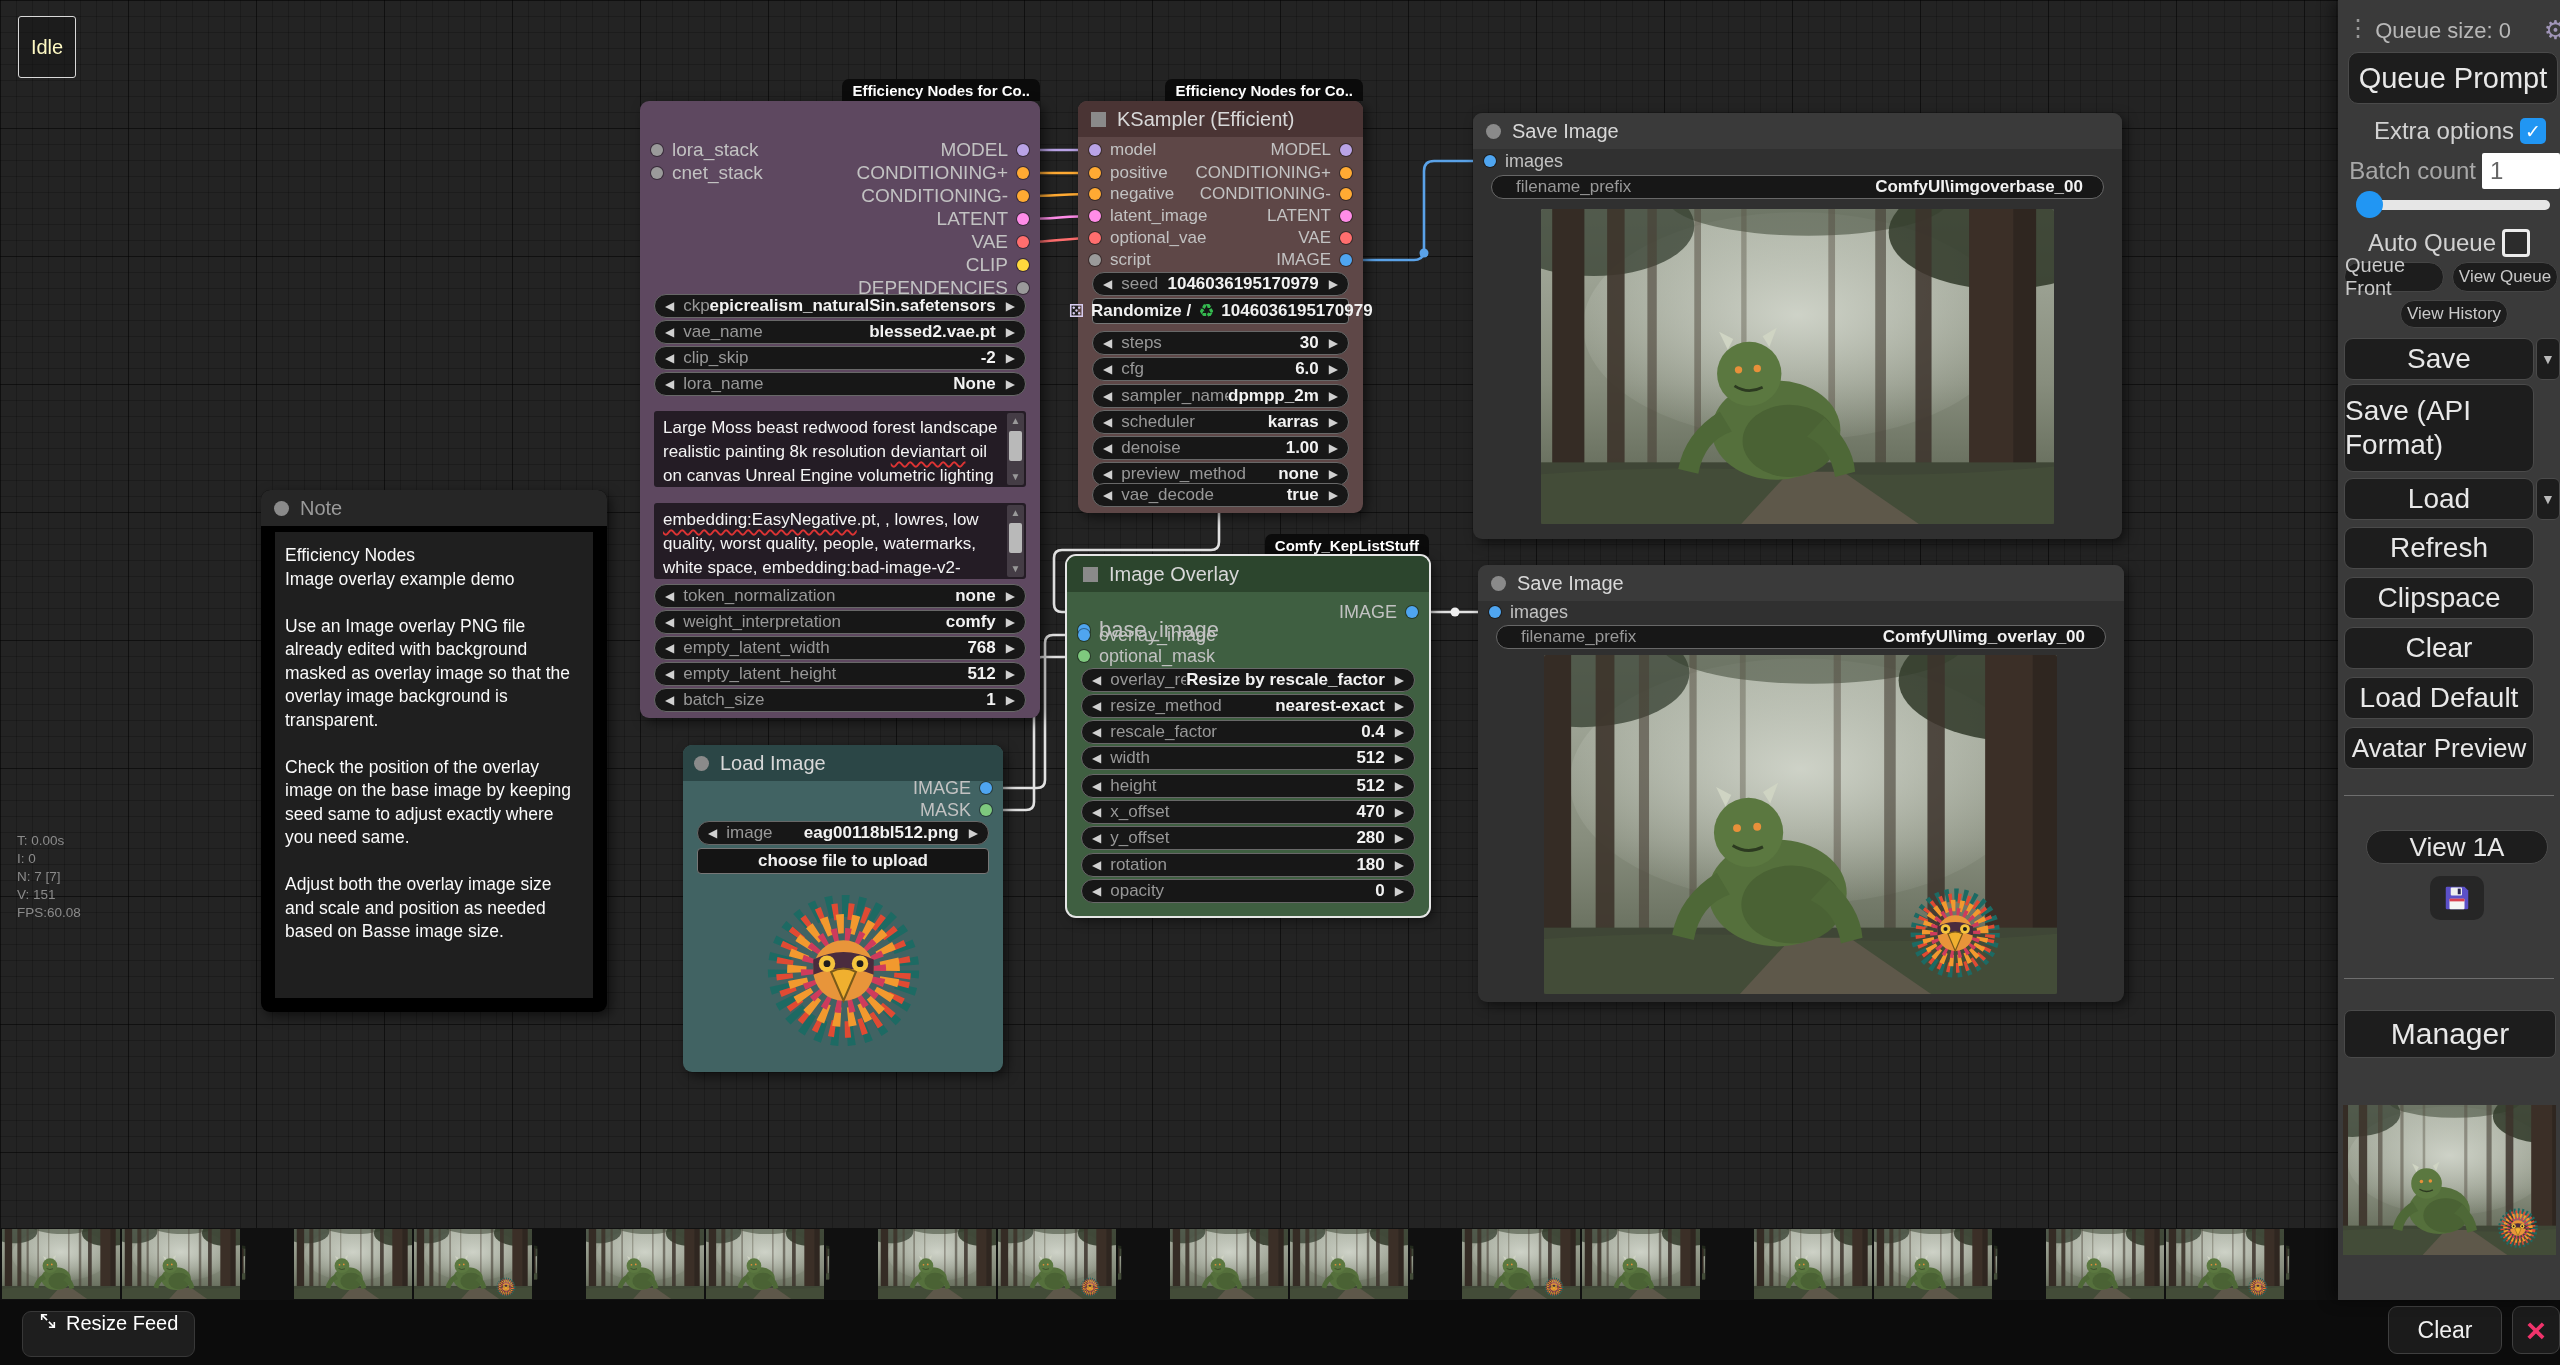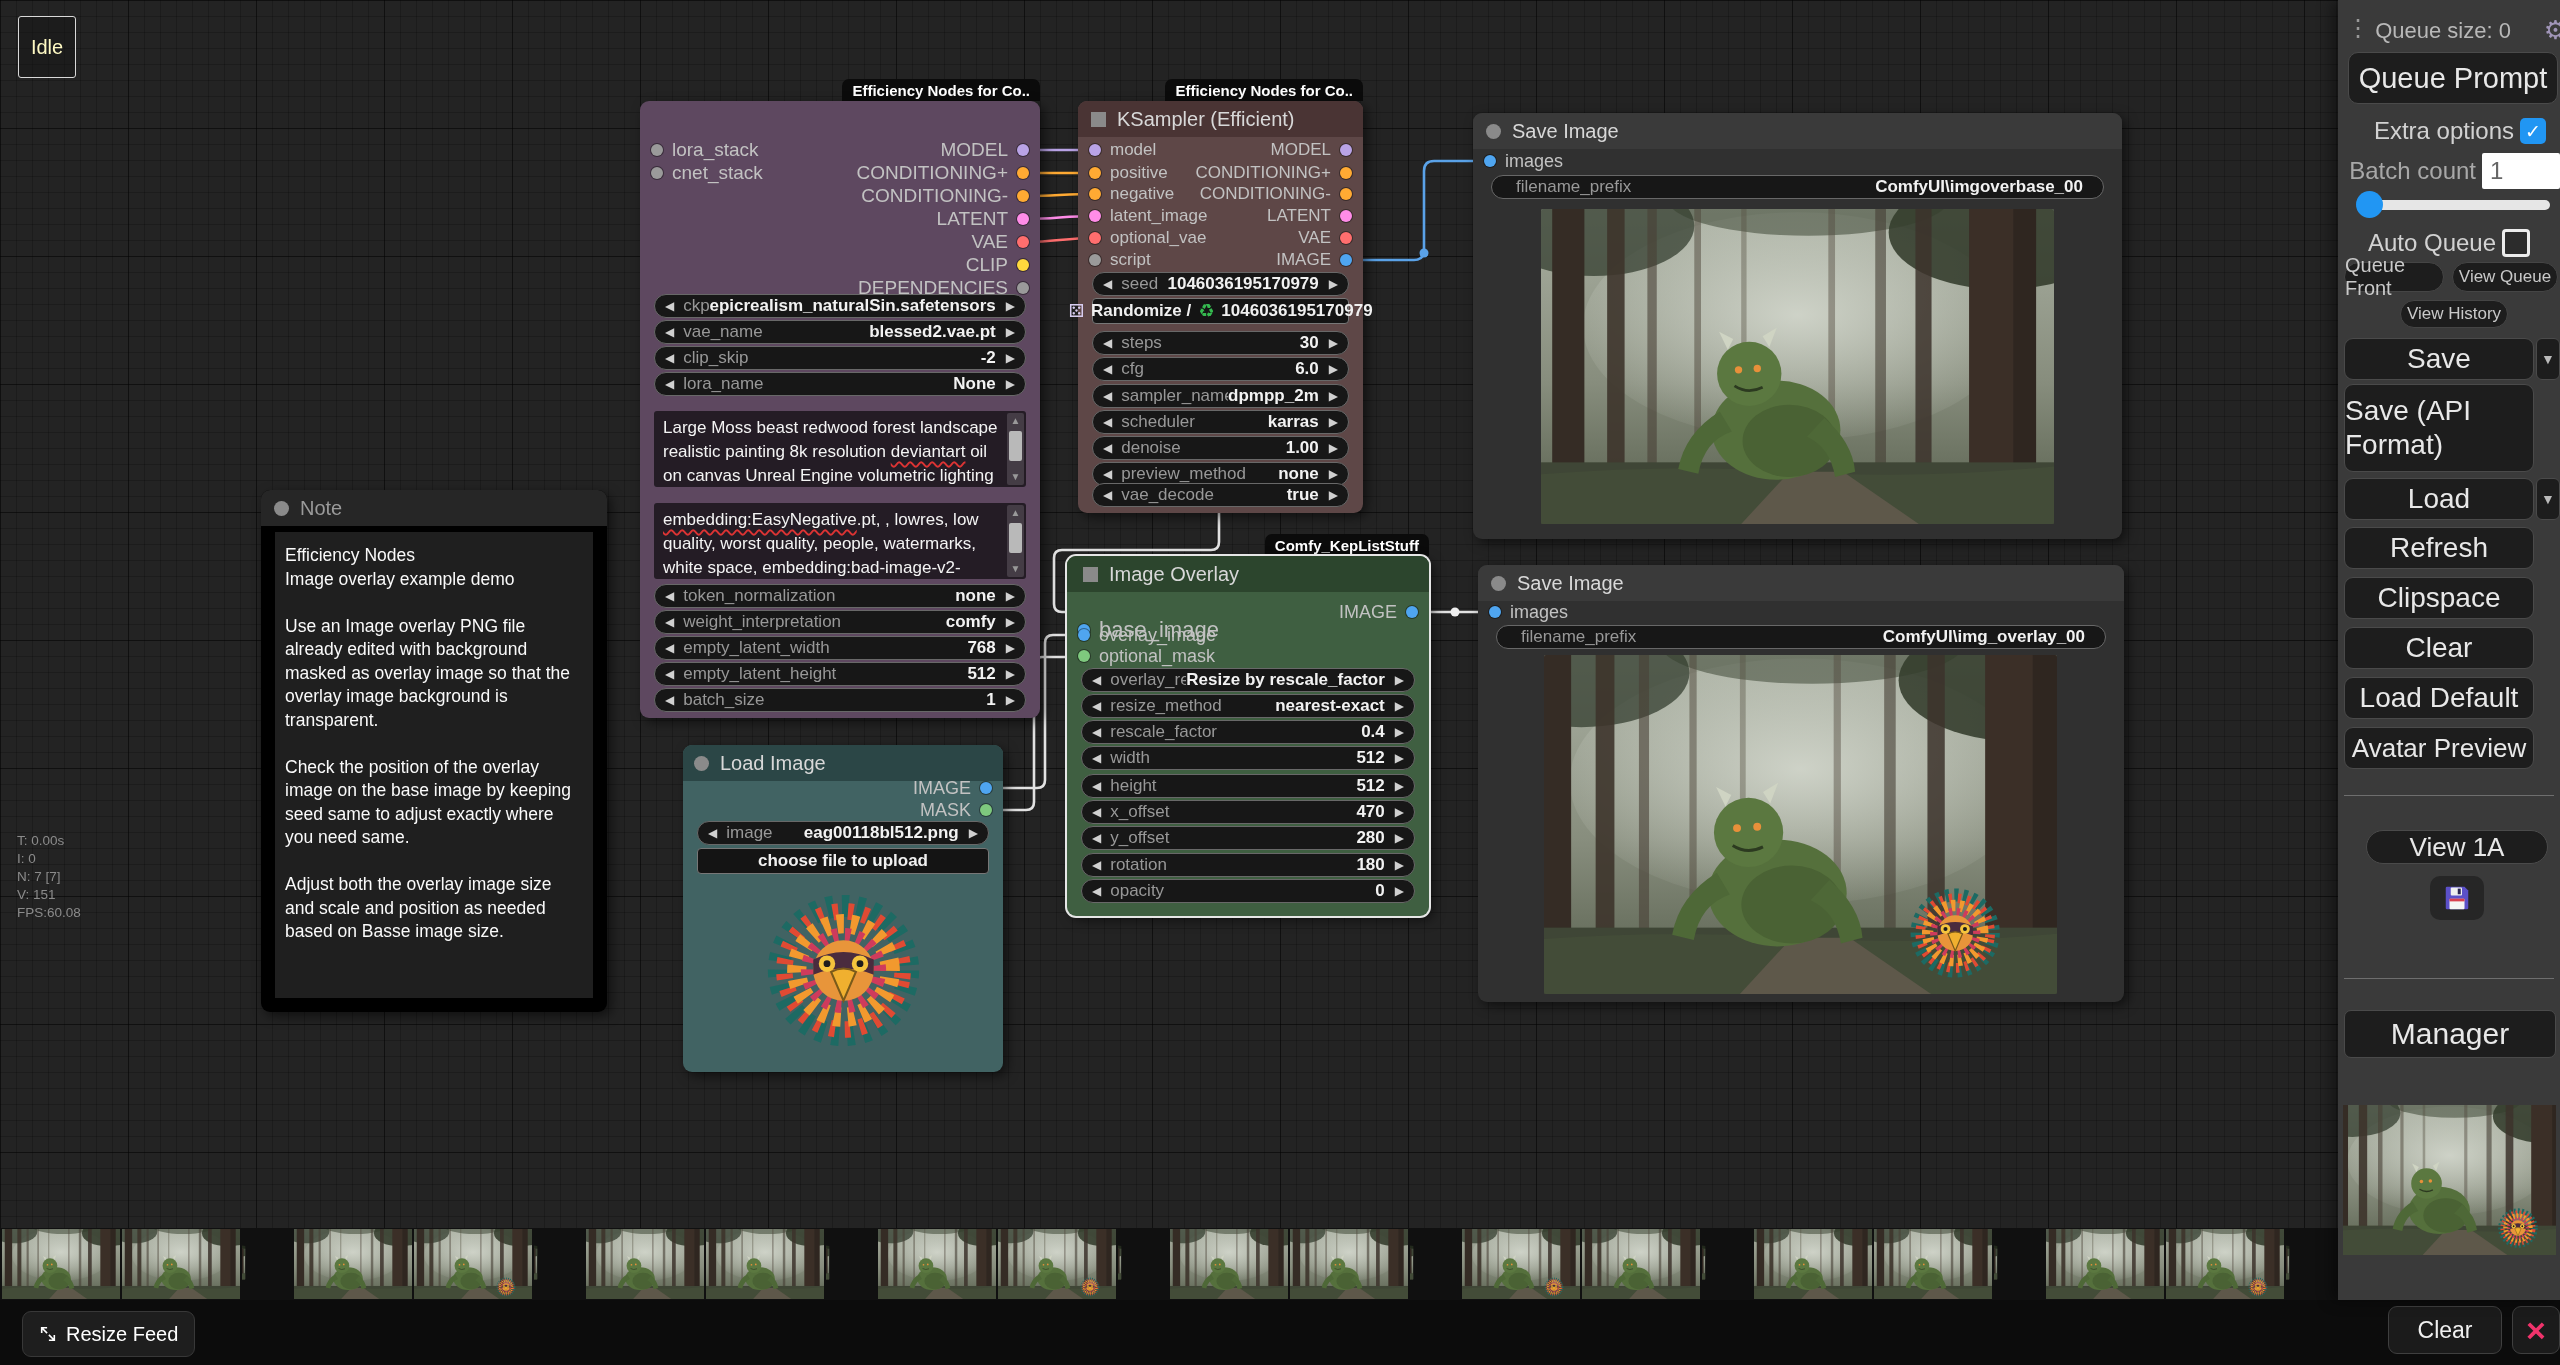--- a/index.html
+++ b/index.html
@@ -62,21 +62,21 @@
     align-items:center;justify-content:center;z-index:5;}
   #stats{position:absolute;left:17px;top:832px;color:#8b8b8b;font-size:13.5px;line-height:18px;z-index:4;}
   
   #feed{position:absolute;left:0;top:1228px;width:2445px;height:72px;background:#101010;display:flex;
     gap:2px;align-items:center;padding-left:2px;overflow:hidden;z-index:3;}
   .feed-thumb{height:70px;width:118px;flex:0 0 auto;}
   .feed-thumb.narrow{width:50px;}
   
   #bottombar{position:absolute;left:0;top:1300px;width:2560px;height:65px;background:#0c0c0c;z-index:6;}
   #resize-feed{position:absolute;left:22px;top:11px;height:44px;padding:0 16px;background:#1e1e1e;
-    border:1px solid #383838;border-radius:9px;color:#fff;font-size:20px;display:flex;align-items:center;gap:9px;}
+    border:1px solid #383838;border-radius:9px;color:#fff;font-size:20px;display:flex;align-items:flex-start;gap:9px;}
   #btn-clear-feed{position:absolute;left:2388px;top:6px;width:112px;height:46px;background:#1b1b1b;
     border:1px solid #3f3f3f;border-radius:9px;color:#f0f0f0;font-size:23px;display:flex;align-items:center;justify-content:center;}
   #btn-close-feed{position:absolute;left:2512px;top:6px;width:46px;height:46px;background:#1b1b1b;
     border:1px solid #3f3f3f;border-radius:9px;color:#f0336b;font-size:34px;font-weight:bold;
     display:flex;align-items:center;justify-content:center;line-height:1;}
   
   #sidebar{position:absolute;left:2338px;top:0;width:222px;height:1300px;background:#3a3a3a;
     box-shadow:-6px 0 14px rgba(0,0,0,.45);overflow:hidden;z-index:7;color:#ccc;}
   #sb-handle{position:absolute;left:8px;top:14px;color:#999;font-size:24px;}
   #sb-qsize{position:absolute;left:0;right:20px;top:18px;text-align:center;color:#b8b8b8;font-size:22px;padding-left:8px;}

